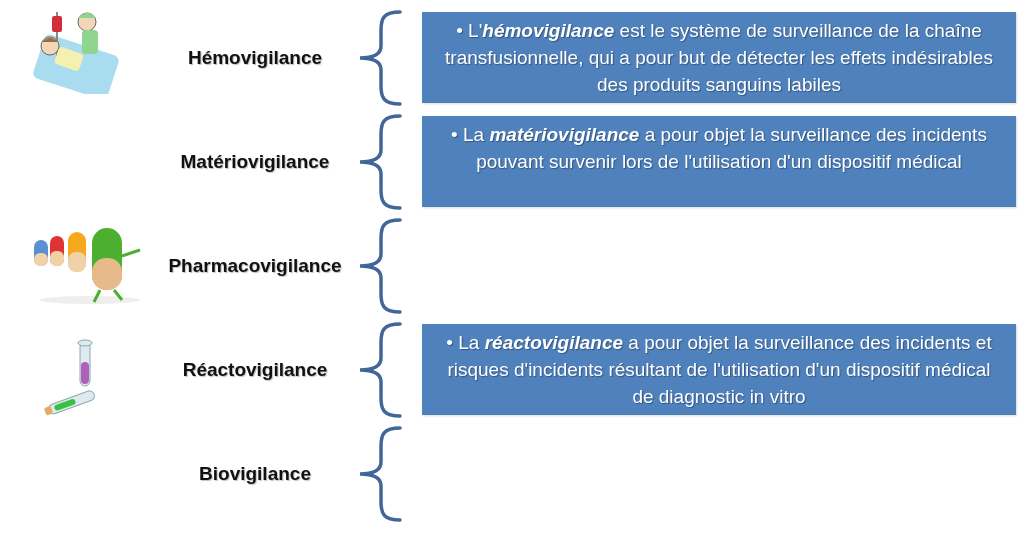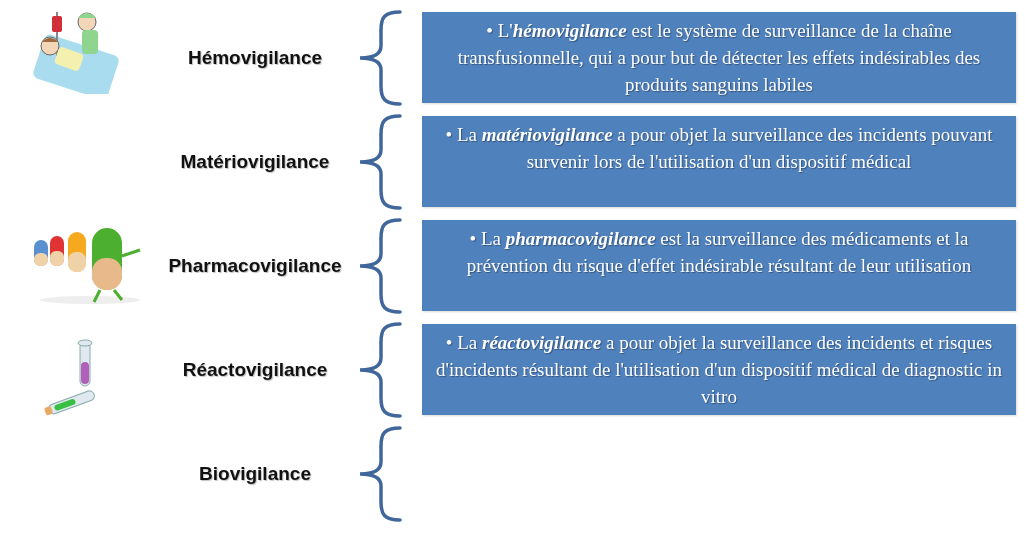--- a/index.html
+++ b/index.html
@@ -7,21 +7,21 @@
          font-family: "Liberation Sans", "DejaVu Sans", sans-serif; }
   .row { position: absolute; left: 0; width: 1025px; height: 91px; }
   .label { position: absolute; left: 130px; width: 250px; text-align: center;
            font-weight: bold; font-size: 19px; color: #111; top: 0; height: 91px;
            line-height: 91px; text-shadow: 1px 1px 1px rgba(0,0,0,0.25); }
   .brace { position: absolute; left: 354px; top: -4px; width: 50px; height: 100px; }
   .box { position: absolute; left: 422px; width: 594px; top: 0; height: 91px;
          background: #4f81bd; color: #ffffff; text-align: center;
          font-size: 19px; line-height: 27px; box-sizing: border-box;
          padding: 5px 14px 0 14px; text-shadow: 1px 1px 1px rgba(0,0,0,0.35);
-         box-shadow: 1px 1px 2px rgba(0,0,0,0.15); font-family: Liberation Serif, serif; }
+         box-shadow: 1px 1px 2px rgba(0,0,0,0.15); }
   .box em { font-weight: bold; font-style: italic; }
   .illus { position: absolute; }
 </style>
 </head>
 <body>
 
 <div class="row" style="top:12px;">
   <svg class="illus" style="left:32px; top:-8px;" width="90" height="90" viewBox="0 0 90 90">
     <rect x="5" y="40" width="78" height="46" rx="6" fill="#a9dcef" transform="rotate(18 44 63)"></rect>
     <rect x="24" y="8" width="2" height="50" fill="#888"></rect>
@@ -65,24 +65,20 @@
     <rect x="38" y="26" width="18" height="20" rx="8" fill="#f0d2a8"></rect>
     <rect x="62" y="2" width="30" height="62" rx="15" fill="#4caf2f"></rect>
     <rect x="62" y="32" width="30" height="32" rx="14" fill="#e8b98a"></rect>
     <path d="M92 30 L110 24" stroke="#4caf2f" stroke-width="3"></path>
     <path d="M70 64 L64 76 M84 64 L92 74" stroke="#4caf2f" stroke-width="3"></path>
   </svg>
   <div class="label">Pharmacovigilance</div>
   <svg class="brace" viewBox="0 0 50 100">
     <path d="M46 4 C30 4 27 10 27 22 L27 38 C27 46 20 50 6 50 C20 50 27 54 27 62 L27 78 C27 90 30 96 46 96" fill="none" stroke="#41679a" stroke-width="3.5" stroke-linecap="round"></path>
   </svg>
-  <div class="box">
-    <span>•</span>
-    <span>La </span><em>pharmacovigilance</em><span> est la surveillance des médicaments et la prévention du risque d'effet indésirable résultant de leur utilisation</span>
-  </div>
 </div>
 
 <div class="row" style="top:324px;">
   <svg class="illus" style="left:42px; top:14px;" width="56" height="80" viewBox="0 0 56 80">
     <rect x="38" y="4" width="10" height="44" rx="5" fill="#dfe9ef" stroke="#8aa" stroke-width="1"></rect>
     <rect x="39" y="24" width="8" height="22" rx="4" fill="#b060b8"></rect>
     <ellipse cx="43" cy="5" rx="7" ry="3" fill="#dfe9ef" stroke="#8aa" stroke-width="1"></ellipse>
     <g transform="rotate(-20 28 66)">
       <rect x="6" y="60" width="48" height="10" rx="5" fill="#dfe9ef" stroke="#8aa" stroke-width="1"></rect>
       <rect x="12" y="62" width="22" height="6" rx="3" fill="#39c043"></rect>

